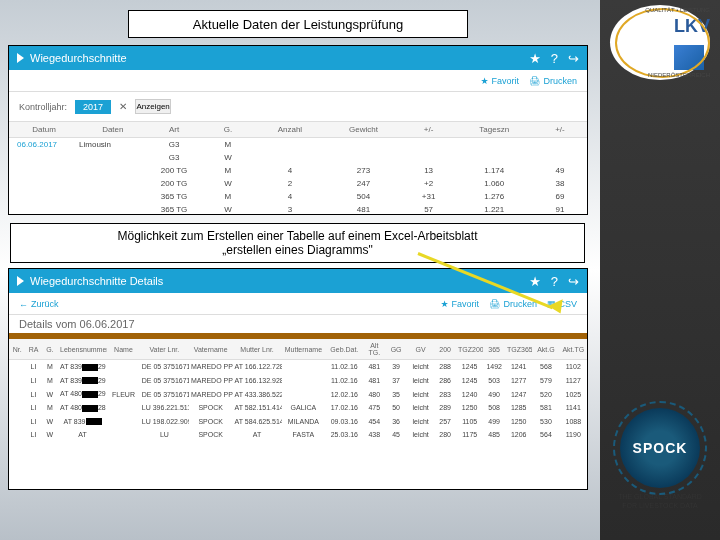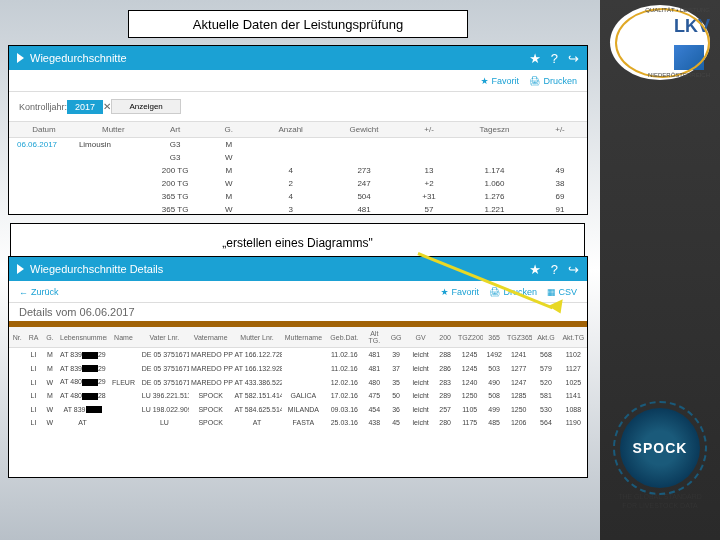--- a/index.html
+++ b/index.html
@@ -6,34 +6,34 @@
 body{width:720px;height:540px;background:linear-gradient(180deg,#c5cdd4 0%,#fff 50%,#b8c0c8 100%);position:relative;overflow:hidden}
 .slide{width:720px;height:540px;position:relative}
 .right-bar{position:absolute;right:0;top:0;width:120px;height:540px;background:linear-gradient(180deg,#3a3a3a 0%,#2a2a2a 100%)}
 .logo-lkv{position:absolute;right:10px;top:5px;width:100px;height:75px;background:#fff;border-radius:50%;display:flex;align-items:center;justify-content:flex-end;z-index:5}
 .logo-lkv-inner{font-size:18px;font-weight:bold;color:#2a5a9a;text-align:center}
 .logo-lkv-ring{position:absolute;width:95px;height:70px;border:2px solid #e0a825;border-radius:50%}
 .logo-lkv-text{font-size:6px;color:#444;position:absolute}
 .logo-lkv-shield{width:30px;height:25px;background:linear-gradient(135deg,#3a7fd4,#1a5fa4);margin-top:8px}
 .title-box{position:absolute;left:128px;top:10px;width:340px;height:28px;border:1.5px solid #000;background:#fff;display:flex;align-items:center;justify-content:center;font-size:13px}
 .panel1{position:absolute;left:8px;top:45px;width:580px;height:170px;background:#fff;border:1.5px solid #000}
-.panel2{position:absolute;left:8px;top:256px;width:580px;height:222px;background:#fff;border:1.5px solid #000}
+.panel2{position:absolute;left:8px;top:268px;width:580px;height:222px;background:#fff;border:1.5px solid #000}
 .panel-header{background:#1ba1d4;color:#fff;height:24px;display:flex;align-items:center;justify-content:space-between;padding:12px 8px;font-size:11px}
 .panel-header-left{display:flex;align-items:center;gap:6px}
 .panel-header-right{display:flex;align-items:center;gap:10px;font-size:13px}
 .triangle{width:0;height:0;border-top:5px solid transparent;border-bottom:5px solid transparent;border-left:7px solid #fff}
 .sub-bar{height:22px;display:flex;align-items:center;justify-content:flex-end;padding:0 10px;gap:10px;font-size:9px;color:#1ba1d4;border-bottom:1px solid #ddd}
 .sub-bar-left{height:22px;display:flex;align-items:center;justify-content:space-between;padding:0 10px;font-size:9px;color:#1ba1d4;border-bottom:1px solid #ddd}
 .link-item{display:flex;align-items:center;gap:3px;cursor:pointer}
 .star{color:#1ba1d4}
-.filter-row{height:30px;display:flex;align-items:center;padding:0 10px;font-size:9px;border-bottom:1px solid #ddd}
+.filter-row{height:30px;display:flex;align-items:center;padding:0 10px;gap:8px;font-size:9px;border-bottom:1px solid #ddd}
 .filter-label{color:#666}
 .filter-select{background:#1ba1d4;color:#fff;padding:2px 8px;font-size:9px;border:none}
 .filter-x{color:#666;cursor:pointer;font-size:10px}
-.filter-btn{background:#f0f0f0;border:1px solid #ccc;padding:2px 17px;font-size:8px;cursor:pointer}
+.filter-btn{background:#f0f0f0;border:1px solid #ccc;padding:2px 0;font-size:8px;cursor:pointer}
 .tbl{width:100%;border-collapse:collapse;font-size:8px}
 .tbl th{background:#f5f5f5;padding:3px 19px;border-bottom:1px solid #ddd;font-weight:normal;color:#666;text-align:center}
 .tbl td{padding:2px 0;text-align:center;color:#444}
 .tbl .date-cell{color:#1ba1d4;text-align:left;padding-left:8px}
 .tbl .left-cell{text-align:left}
 .midtext{position:absolute;left:10px;top:223px;width:575px;height:40px;border:1.5px solid #000;background:#fff;display:flex;align-items:center;justify-content:center;flex-direction:column;font-size:12px;padding:2px}
 .arrow{position:absolute;left:418px;top:252px;width:140px;height:60px;z-index:3}
 .arrow-line{position:absolute;width:145px;height:3px;background:#e8d825;top:0;left:0;transform:rotate(22deg);transform-origin:left center}
 .arrow-head{position:absolute;right:-8px;top:50px;width:0;height:0;border-left:8px solid transparent;border-right:8px solid transparent;border-top:12px solid #e8d825;transform:rotate(-25deg)}
 .detail-sub{font-size:11px;color:#666;padding:3px 10px;border-bottom:6px solid #a16207}
@@ -90,21 +90,21 @@
     <div class="filter-row">
       <span class="filter-label">Kontrolljahr:</span>
       <span class="filter-select">2017</span>
       <span class="filter-x">✕</span>
       <button class="filter-btn">Anzeigen</button>
     </div>
     <table class="tbl">
       <thead>
           <tr id="p1-head">
             <th>Datum</th>
-            <th>Mutter</th>
+            <th>Daten</th>
             <th>Art</th>
             <th>G.</th>
             <th>Anzahl</th>
             <th>Gewicht</th>
             <th>+/-</th>
             <th>Tageszn</th>
             <th>+/-</th>
           </tr>
         </thead>
       <tbody id="p1-body">
@@ -172,20 +172,21 @@
             <td>481</td>
             <td>57</td>
             <td>1.221</td>
             <td>91</td>
           </tr>
         </tbody>
     </table>
   </div>
 
   <div class="midtext">
+    <div>Möglichkeit zum Erstellen einer Tabelle auf einem Excel-Arbeitsblatt</div>
     <div>„erstellen eines Diagramms"</div>
   </div>
 
   <div class="arrow">
     <div class="arrow-line"></div>
     <div class="arrow-head"></div>
   </div>
 
   <div class="panel2">
     <div class="panel-header">

